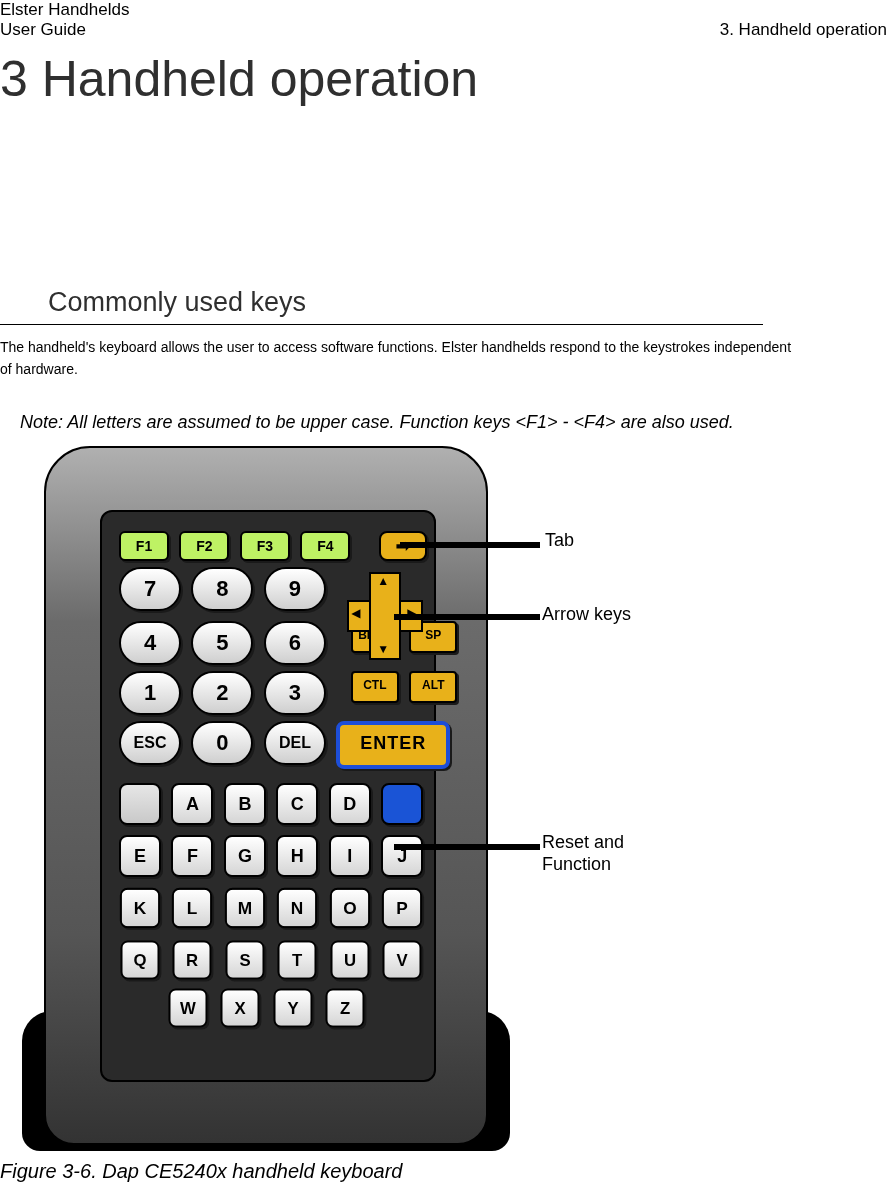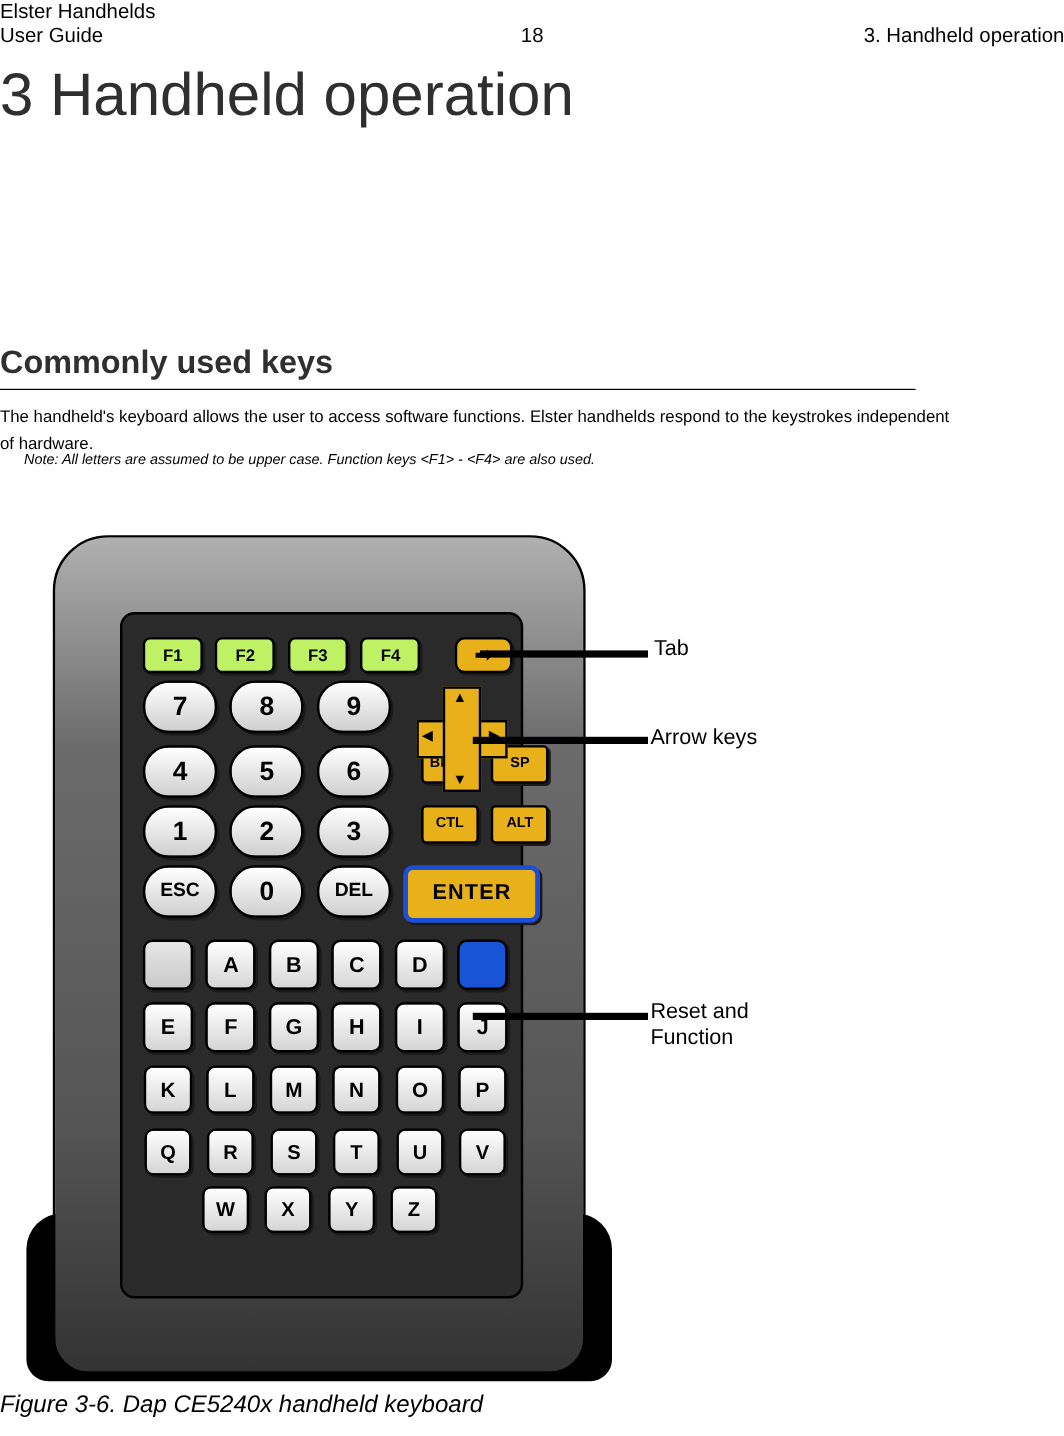--- a/index.html
+++ b/index.html
@@ -47,42 +47,43 @@
     font-family: Arial, Helvetica, sans-serif;
     font-weight: 400;
     letter-spacing: 0px;
     text-align: center;
   }
   .section-title {
     position: absolute;
     left: 0; top: 287px;
     font-size: 27px;
     color: #2f2f2f;
-    font-weight: 700;
+    font-weight: 400;
+    padding-left: 48px;
   }
   .section-underline {
     position: absolute;
     left: 0; top: 324px;
     width: 763px;
     height: 1px;
     background: #000;
   }
   .body1 {
     position: absolute;
     left: 0; top: 336px;
     width: 800px;
     font-size: 14px;
     line-height: 22px;
   }
   .note {
     position: absolute;
     left: 20px;
-    top: 376px;
+    top: 412px;
     font-style: italic;
-    font-size: 12px;
+    font-size: 18px;
     text-align: center;
   }
   .figure-area {
     position: absolute;
     left: 44px;
     top: 446px;
     width: 444px;
     height: 699px;
   }
   .device {
@@ -227,21 +228,20 @@
     font-size: 20px;
   }
 </style>
 </head>
 <body>
 
 <div class="page">
 
   <div class="hdr-left1">Elster Handhelds</div>
   <div class="hdr-left2">User Guide</div>
-  <div class="hdr-center">18</div>
   <div class="hdr-right">3. Handheld operation</div>
 
   <div class="chapter-title">3  Handheld operation</div>
 
   <div class="section-title">Commonly used keys</div>
   <div class="section-underline"></div>
 
   <div class="body1">The handheld's keyboard allows the user to access software functions. Elster handhelds respond to the keystrokes independent of hardware.</div>
   <div class="note">Note: All letters are assumed to be upper case. Function keys &lt;F1&gt; - &lt;F4&gt; are also used.</div>
 

